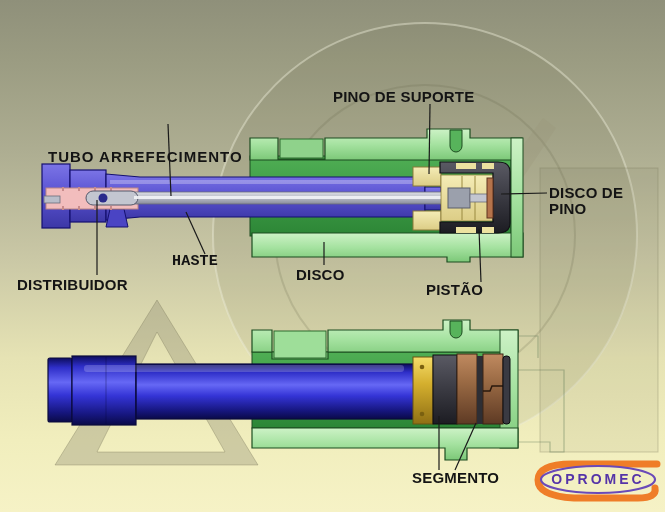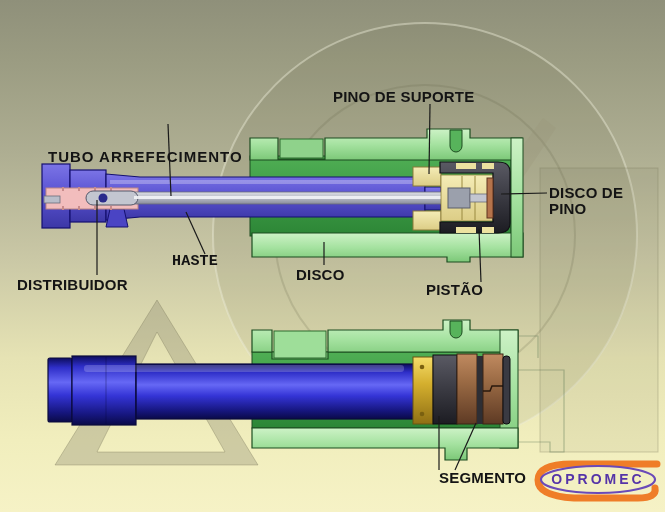--- a/index.html
+++ b/index.html
@@ -16,21 +16,21 @@
     position:absolute; font-weight:bold; font-size:15px; line-height:1.05;
     color:#141414; letter-spacing:.2px; white-space:nowrap;
   }
   #lbl-tubo{left:48px; top:121px; letter-spacing:1px;margin-top:28px;}
   #lbl-pino{left:333px; top:89px;}
   #lbl-disco{left:549px; top:185px; white-space:normal; width:88px;}
   #lbl-haste{left:172px; top:254px;font-family:Liberation Mono, monospace;}
   #lbl-camisa{left:296px; top:267px;}
   #lbl-distribuidor{left:17px; top:277px;}
   #lbl-pistao{left:426px; top:282px;text-align:center;}
-  #lbl-segmento{left:412px; top:470px;margin-left:27px;}
+  #lbl-segmento{left:412px; top:470px;}
   svg{position:absolute; left:0; top:0;}
   .logo-text{
     font-family:"Liberation Sans",sans-serif; font-weight:bold; font-size:14px;
     letter-spacing:3px; fill:#5534a8;
   }
 </style>
 </head>
 <body>
 
 <div class="slide">

